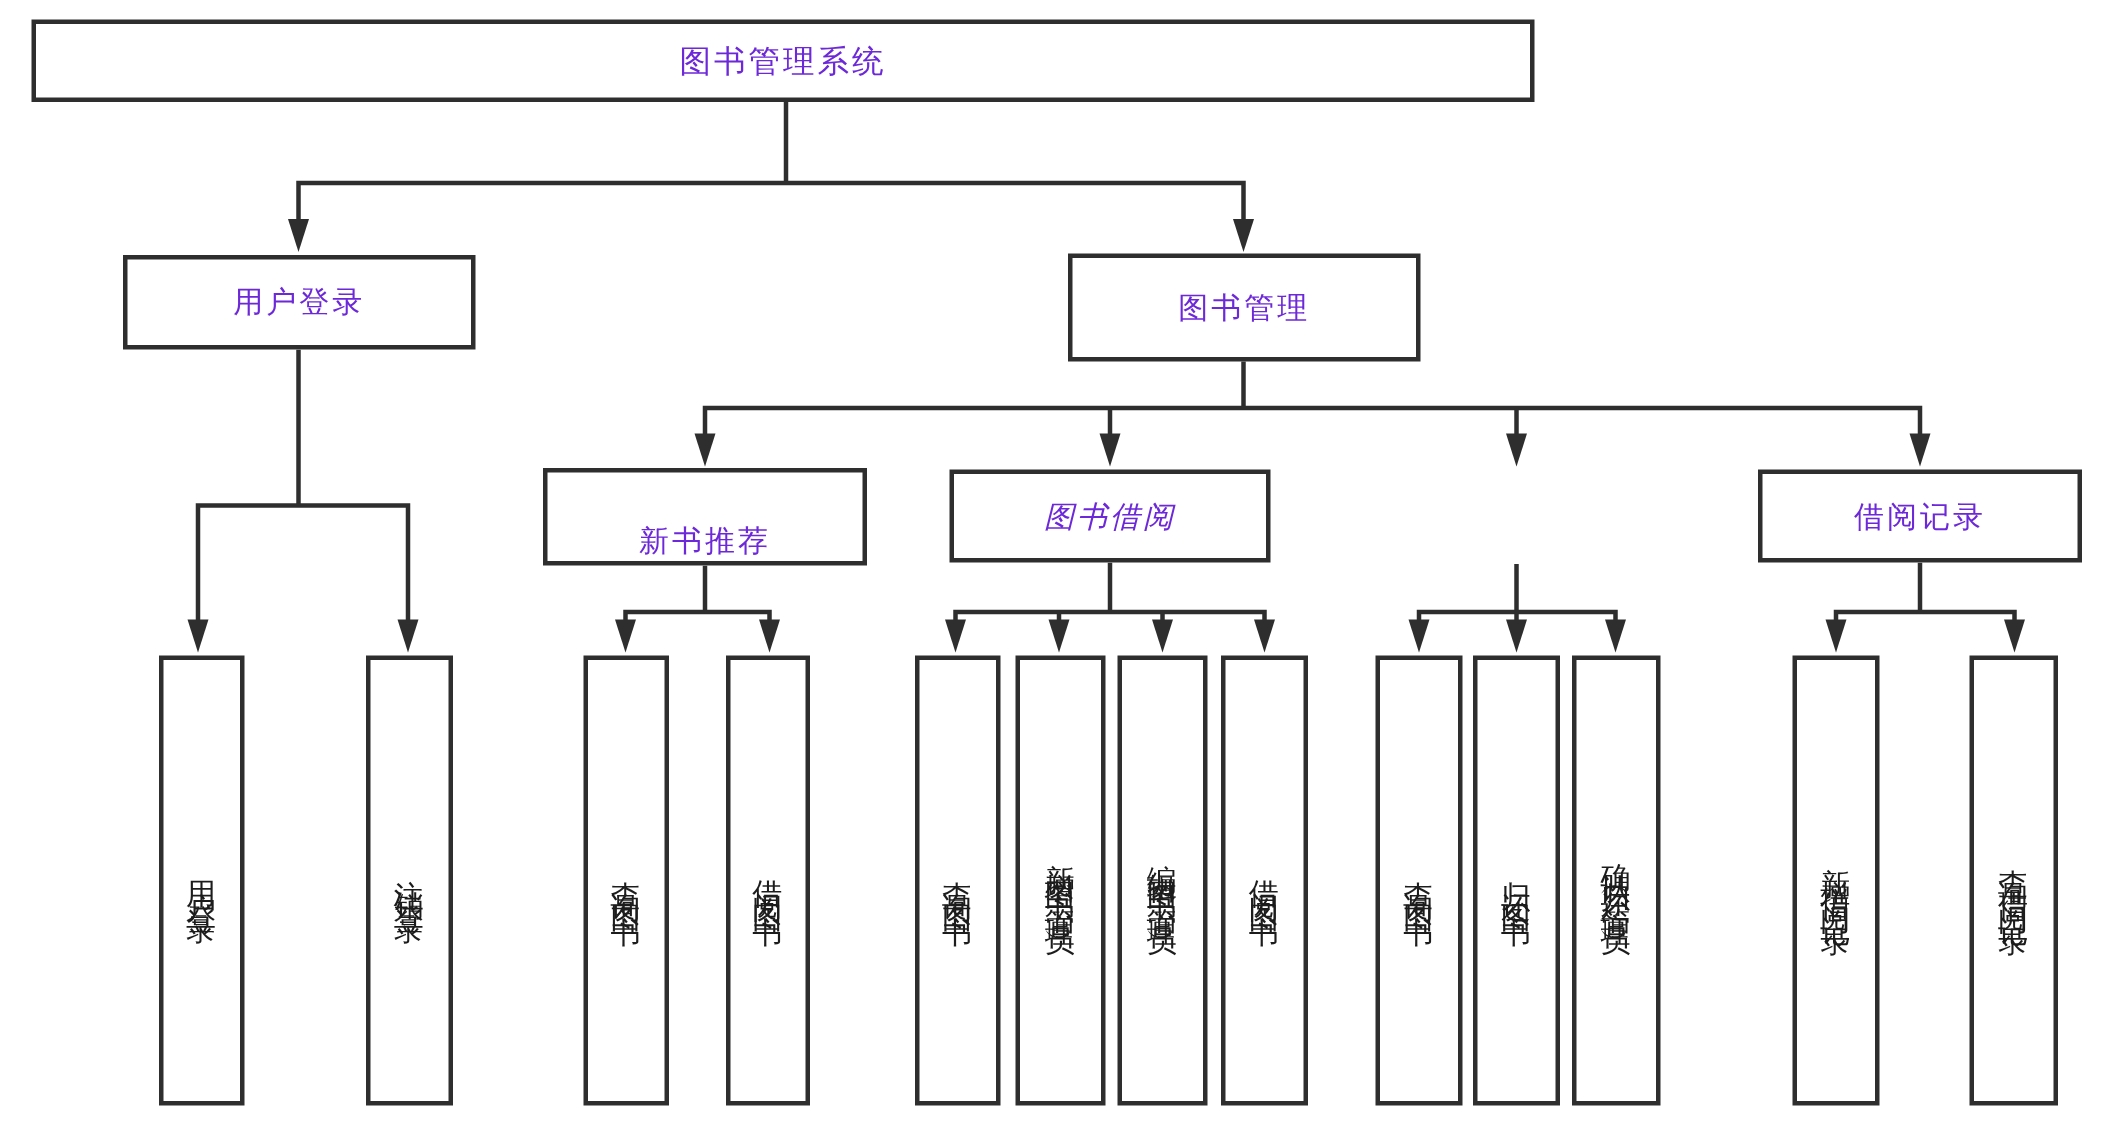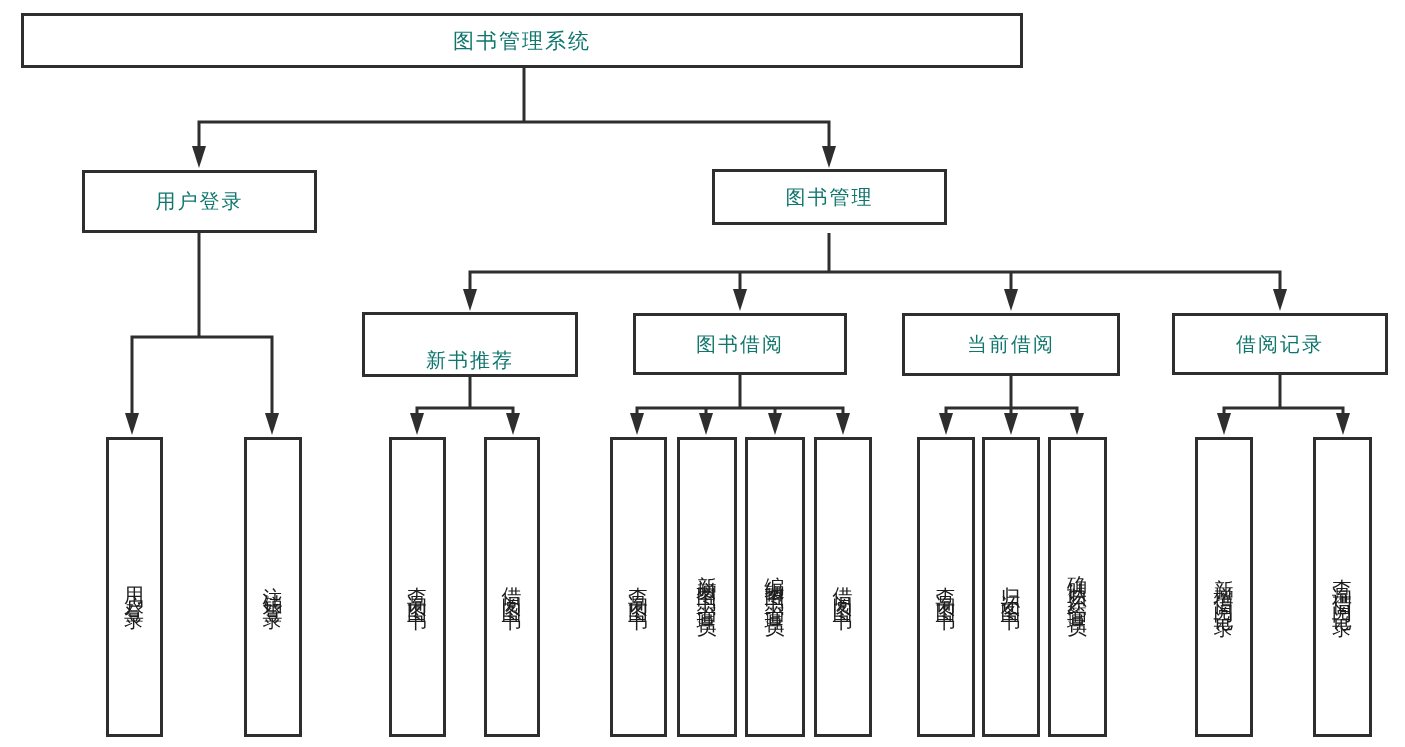--- a/index.html
+++ b/index.html
@@ -30,21 +30,21 @@
     background: #ffffff;
     border: 3px solid #2e2e2e;
     display: flex;
     align-items: center;
     justify-content: center;
   }
   .node .lbl {
     font-size: 20px;
     letter-spacing: 2px;
     white-space: nowrap;
-    color: #0f766e;
+    color: #6d28d9;
   }
   .node.root .lbl { font-size: 21px; }
   .leaf {
     position: absolute;
     box-sizing: border-box;
     background: #ffffff;
     border: 3px solid #2e2e2e;
     display: flex;
     align-items: center;
     justify-content: center;
@@ -127,32 +127,29 @@
     </g>
   </svg>
 
   <div class="node root" style="left:21px; top:13px; width:1002px; height:55px;">
     <span class="lbl">图书管理系统</span>
   </div>
 
   <div class="node" style="left:82px; top:170px; width:235px; height:63px;">
     <span class="lbl">用户登录</span>
   </div>
-  <div class="node" style="left:712px; top:169px; width:235px; height:56px;">
+  <div class="node" style="left:712px; top:169px; width:235px; height:72px;">
     <span class="lbl">图书管理</span>
   </div>
 
   <div class="node" style="left:362px; top:312px; width:216px; height:65px;align-items:flex-end;">
     <span class="lbl">新书推荐</span>
   </div>
-  <div class="node" style="left:633px; top:313px; width:214px; height:62px;">
+  <div class="node" style="left:633px; top:313px; width:214px; height:62px;font-style:italic;">
     <span class="lbl">图书借阅</span>
-  </div>
-  <div class="node" style="left:902px; top:313px; width:218px; height:63px;">
-    <span class="lbl">当前借阅</span>
   </div>
   <div class="node" style="left:1172px; top:313px; width:216px; height:62px;">
     <span class="lbl">借阅记录</span>
   </div>
 
   <div class="leaf" style="left:106px; top:437px; width:57px; height:300px;">
     <span class="vlbl">用户登录</span>
   </div>
   <div class="leaf" style="left:244px; top:437px; width:58px; height:300px;">
     <span class="vlbl">注销登录</span>

